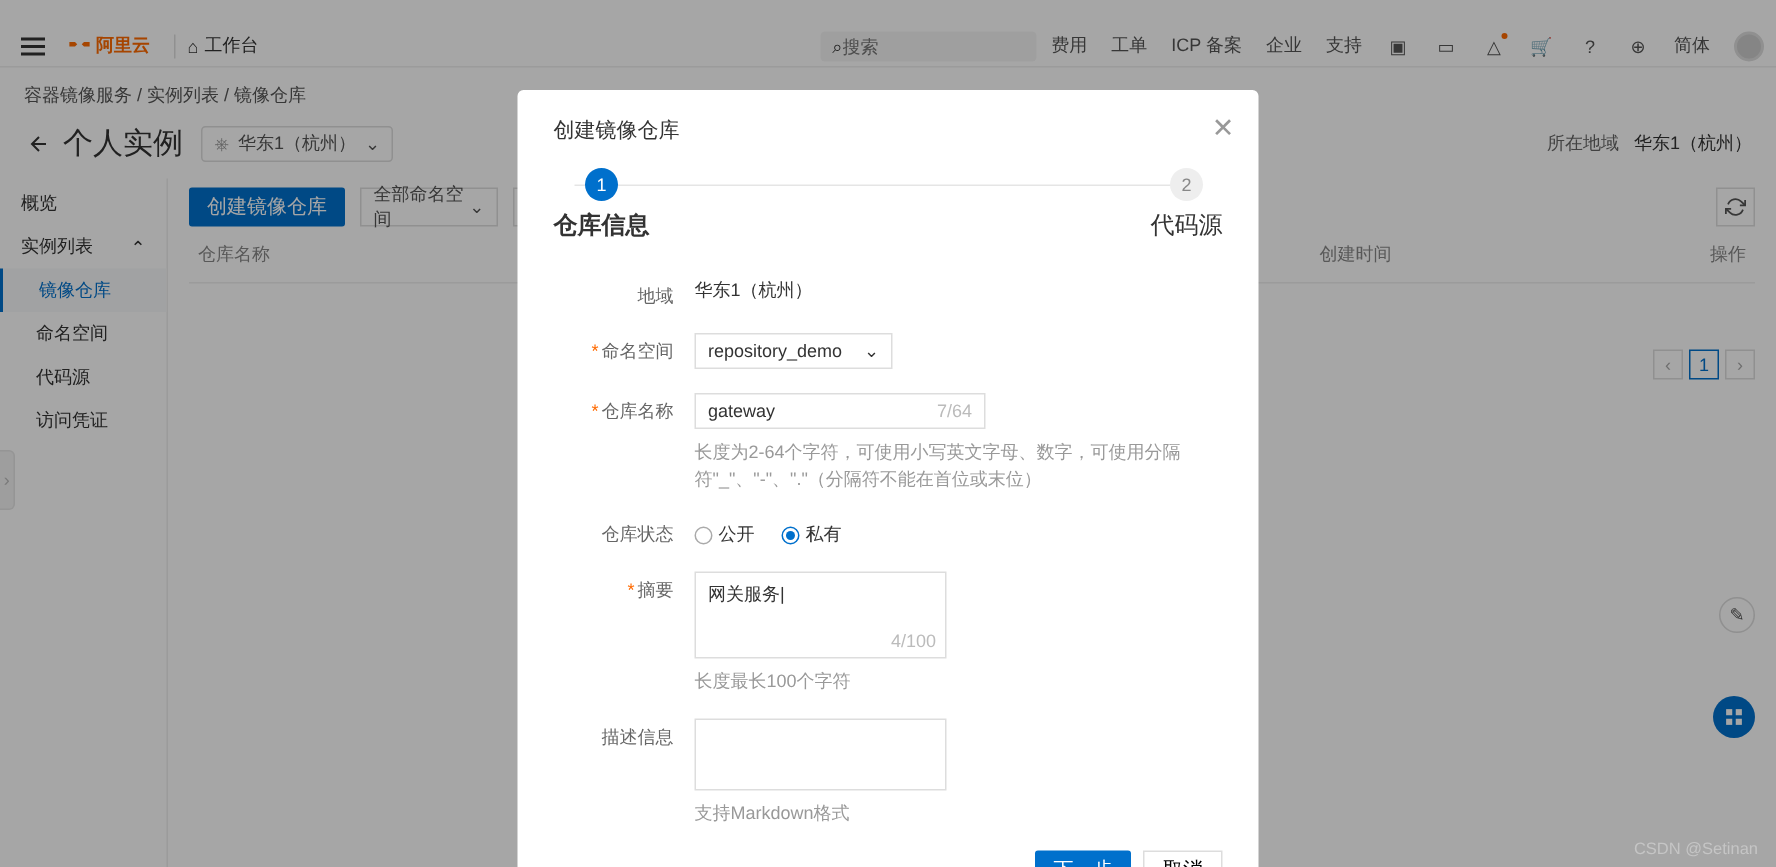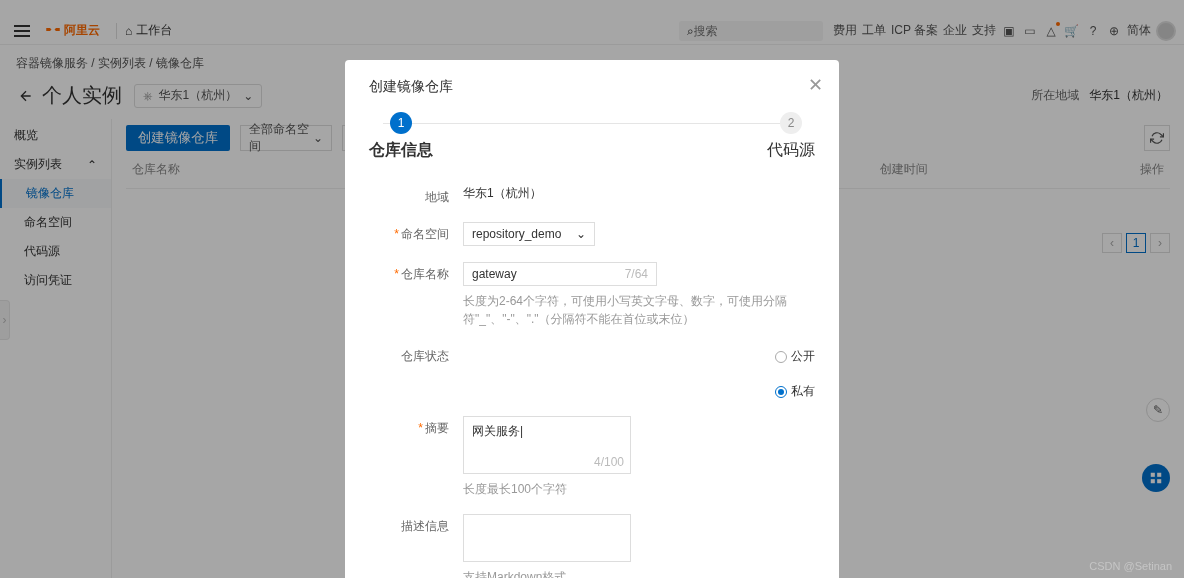--- a/index.html
+++ b/index.html
@@ -6,21 +6,21 @@
 body{font-family:-apple-system,"PingFang SC","Microsoft YaHei",sans-serif;font-size:12px;color:#333;background:#fff;width:1184px;height:578px;overflow:hidden;position:relative;}
 .topbar{height:28px;display:flex;align-items:center;border-bottom:1px solid #eee;padding:0 8px;margin-top:17px;}
 .hamburger{width:28px;height:28px;display:flex;flex-direction:column;justify-content:center;gap:3px;cursor:pointer;}
 .hamburger span{height:2px;background:#333;width:16px;margin:0 auto;}
 .logo{color:#ff6a00;font-weight:bold;margin:0 8px;display:flex;align-items:center;gap:2px;}
 .logo svg{width:18px;height:18px;}
 .divider{width:1px;height:16px;background:#ddd;margin:0 8px;}
 .workbench{display:flex;align-items:center;gap:4px;color:#333;}
 .search-wrap{margin-left:auto;background:#f5f5f5;border-radius:3px;height:20px;display:flex;align-items:center;padding:0 8px;width:144px;margin-right:10px;}
 .search-wrap input{border:none;background:transparent;outline:none;width:100%;font-size:12px;}
-.toplinks{display:flex;align-items:center;gap:5px;color:#555;}
+.toplinks{display:flex;align-items:center;gap:16px;color:#555;}
 .toplinks .lk{cursor:pointer;}
 .avatar{width:20px;height:20px;border-radius:50%;background:#ccc;border:2px solid #ddd;}
 .ticon{width:16px;height:16px;display:inline-flex;align-items:center;justify-content:center;color:#555;position:relative;}
 .dot{position:absolute;width:4px;height:4px;background:#ff6a00;border-radius:50%;top:-1px;right:-1px;}
 .crumbs{padding:10px 16px;color:#555;}
 .crumbs a{color:#555;text-decoration:none;}
 .pagehdr{display:flex;align-items:center;padding:0 16px 10px;}
 .back{width:20px;height:20px;display:flex;align-items:center;justify-content:center;margin-right:6px;cursor:pointer;}
 .pagehdr h1{font-size:20px;font-weight:500;}
 .region-sel{margin-left:12px;border:1px solid #ddd;border-radius:3px;height:24px;display:flex;align-items:center;padding:0 8px;color:#555;cursor:pointer;gap:6px;}
@@ -57,21 +57,21 @@
 .step .lbl{font-size:16px;}
 .step.active .lbl{font-weight:bold;}
 .frow{display:flex;margin-bottom:16px;}
 .flabel{width:94px;text-align:right;padding-right:14px;color:#666;padding-top:4px;}
 .req{color:#ff6a00;margin-right:2px;}
 .fctrl{flex:1;}
 .select,.txtinput{border:1px solid #ddd;height:24px;padding:0 8px;display:flex;align-items:center;width:132px;justify-content:space-between;color:#333;}
 .txtinput{width:194px;}
 .txtinput .cnt{color:#bbb;margin-left:auto;}
 .hint{color:#999;margin-top:6px;line-height:1.5;}
-.radios{display:flex;gap:18px;align-items:flex-end;padding-top:4px;flex-direction:column;}
+.radios{display:flex;gap:18px;align-items:flex-start;padding-top:4px;}
 .radio{display:flex;align-items:center;gap:4px;cursor:pointer;}
 .rdot{width:12px;height:12px;border:1px solid #aaa;border-radius:50%;display:inline-flex;align-items:center;justify-content:center;}
 .radio.sel .rdot{border-color:#0070cc;}
 .radio.sel .rdot::after{content:"";width:6px;height:6px;background:#0070cc;border-radius:50%;}
 .ta{border:1px solid #ddd;width:168px;height:58px;padding:6px 8px;position:relative;}
 .ta.small{height:48px;}
 .ta .cnt{position:absolute;bottom:4px;right:6px;color:#bbb;}
 .mfoot{display:flex;justify-content:flex-end;gap:8px;margin-top:8px;}
 .btn-sec{border:1px solid #ddd;background:#fff;height:26px;padding:0 12px;cursor:pointer;}
 .fab{position:absolute;right:14px;bottom:86px;width:28px;height:28px;border-radius:50%;background:#0070cc;color:#fff;display:flex;align-items:center;justify-content:center;cursor:pointer;}

